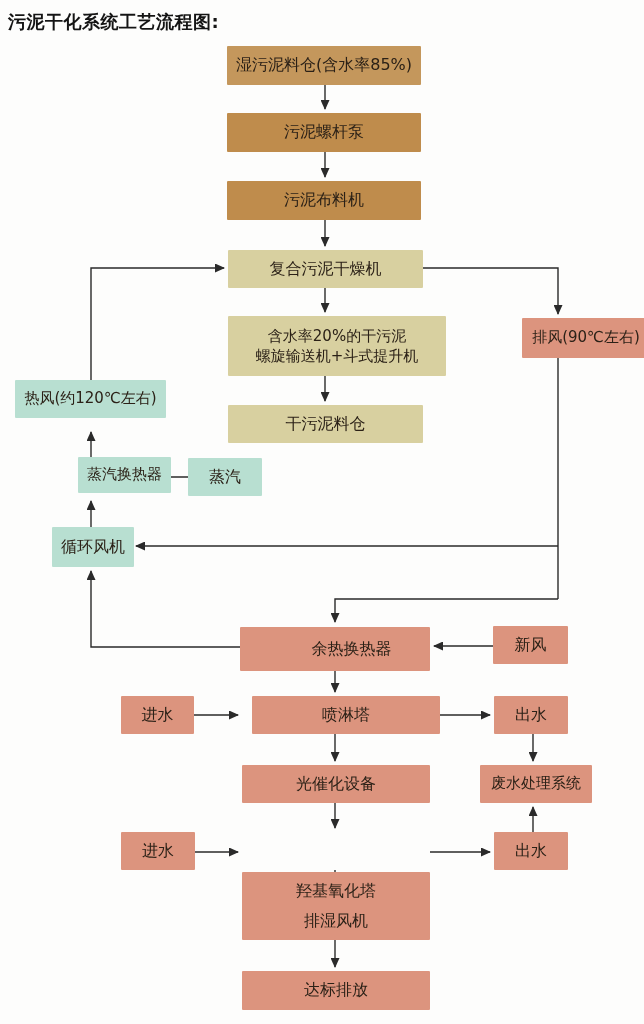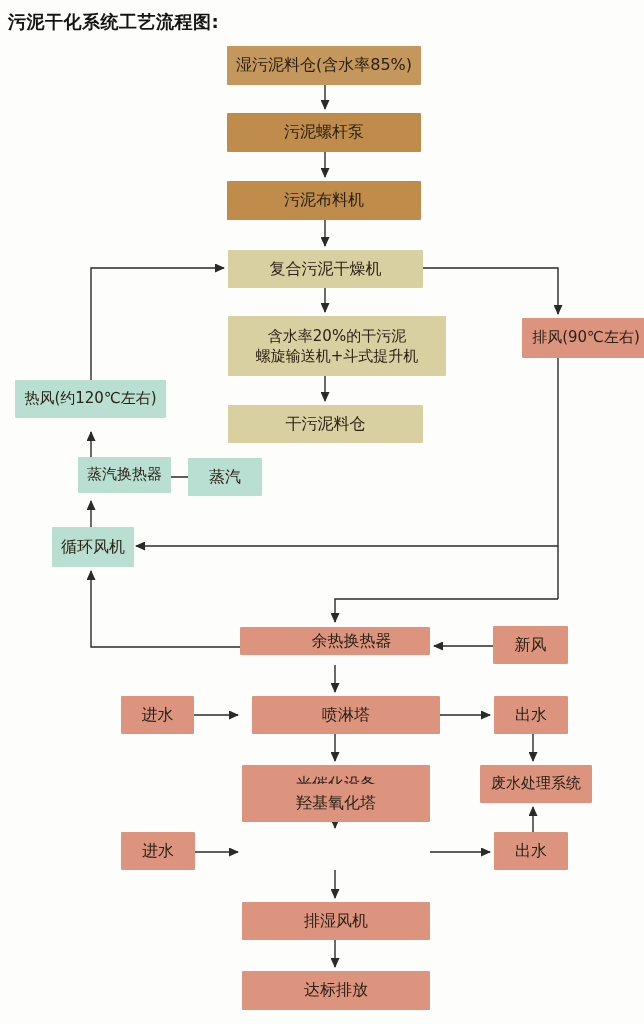--- a/index.html
+++ b/index.html
@@ -115,21 +115,21 @@
   </div>
 
   <div class="n teal" style="left:188px;top:458px;width:74px;height:38px;">
     <span>蒸汽</span>
   </div>
 
   <div class="n teal" style="left:52px;top:527px;width:82px;height:40px;">
     <span>循环风机</span>
   </div>
 
-  <div class="n salmon" style="left:240px;top:627px;width:190px;height:28px;padding-left:37px;">
+  <div class="n salmon" style="left:240px;top:627px;width:190px;height:44px;padding-left:37px;">
     <span>余热换热器</span>
   </div>
 
   <div class="n salmon" style="left:493px;top:626px;width:75px;height:38px;">
     <span>新风</span>
   </div>
 
   <div class="n salmon" style="left:252px;top:696px;width:188px;height:38px;">
     <span>喷淋塔</span>
   </div>
@@ -143,21 +143,21 @@
   </div>
 
   <div class="n salmon" style="left:242px;top:765px;width:188px;height:38px;">
     <span>光催化设备</span>
   </div>
 
   <div class="n salmon fs15" style="left:480px;top:765px;width:112px;height:38px;">
     <span>废水处理系统</span>
   </div>
 
-  <div class="n salmon" style="left:242px;top:784px;width:188px;height:38px;">
+  <div class="n salmon" style="left:242px;top:872px;width:188px;height:38px;">
     <span>羟基氧化塔</span>
   </div>
 
   <div class="n salmon" style="left:121px;top:832px;width:74px;height:38px;">
     <span>进水</span>
   </div>
 
   <div class="n salmon" style="left:494px;top:832px;width:74px;height:38px;">
     <span>出水</span>
   </div>

